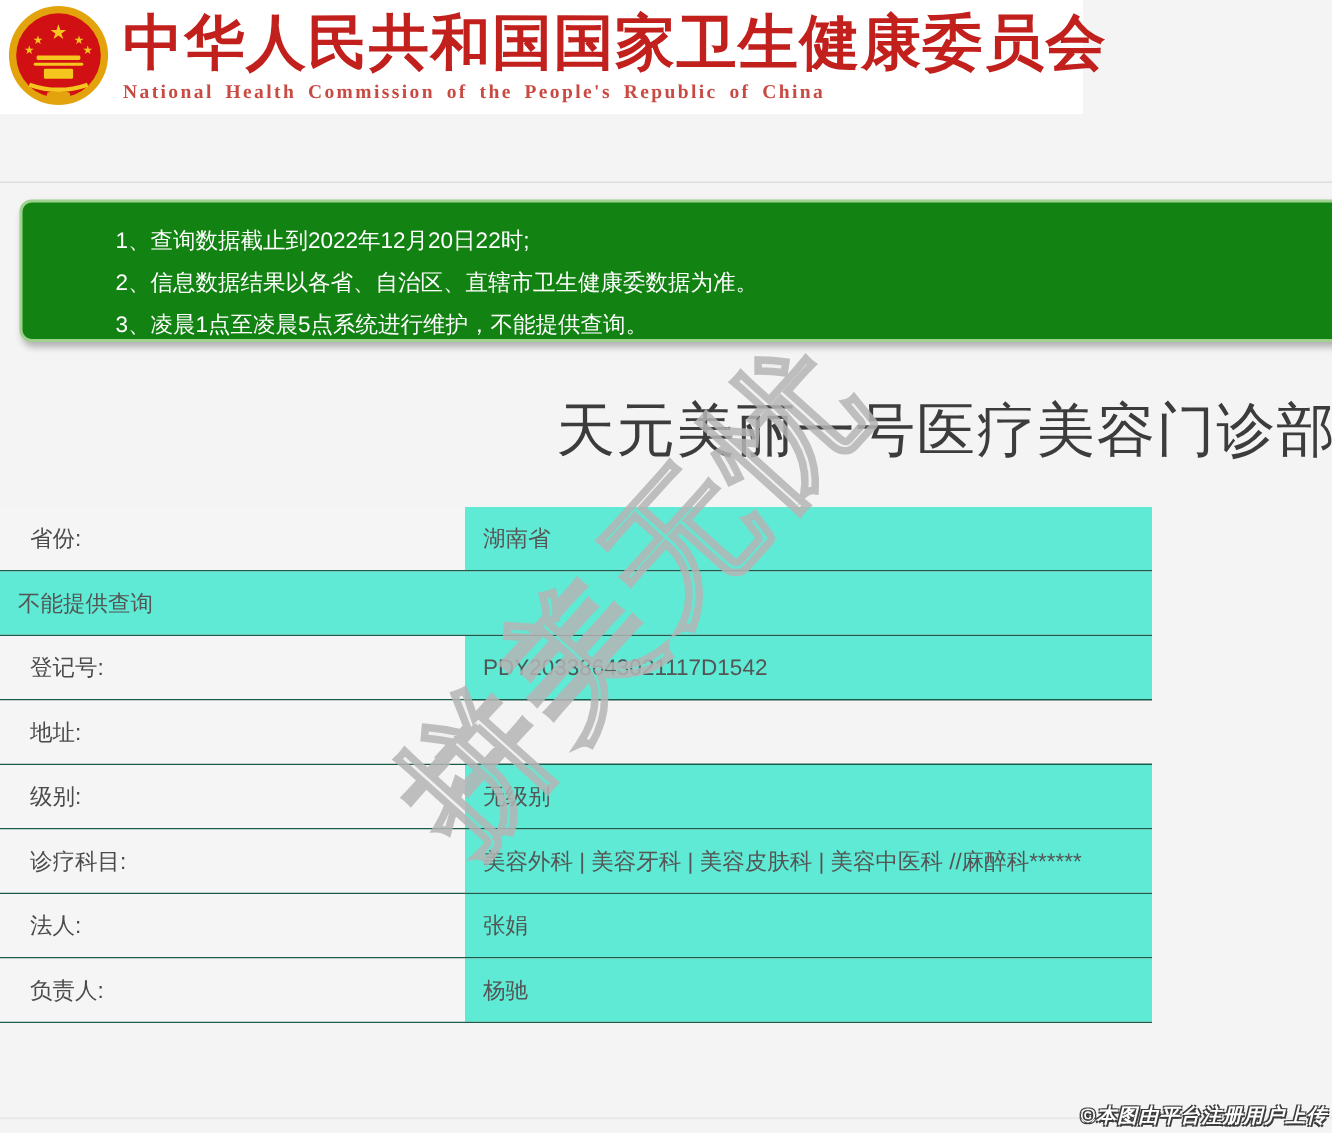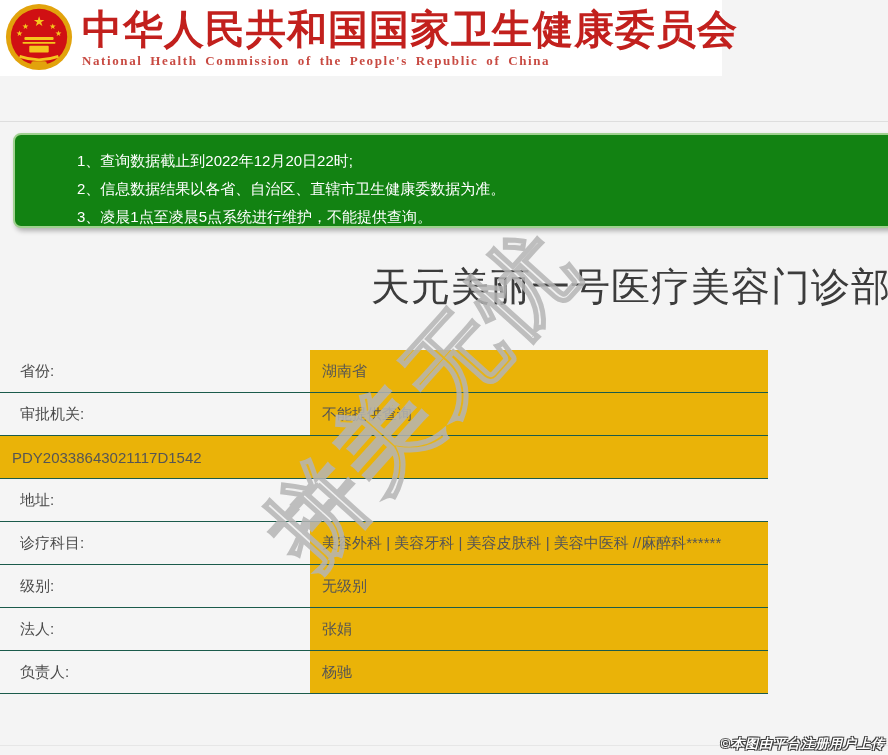--- a/index.html
+++ b/index.html
@@ -39,29 +39,29 @@
   .notice div{white-space:nowrap;}
 
   
   .org-title{
     position:absolute;left:371px;top:260px;margin:0;
     font-size:39px;font-weight:500;color:#3c3c3c;
     white-space:nowrap;letter-spacing:1px;
   }
 
   
-  .info-table{position:absolute;left:0;top:350px;width:768px;}
+  .info-table{position:absolute;left:0;top:338px;width:768px;}
   .row{display:flex;height:42px;border-bottom:1px solid #1b5b4b;}
   .cell-label{
     width:310px;flex:0 0 310px;background:#f5f5f5;box-sizing:border-box;
     padding-left:20px;display:flex;align-items:center;
     color:#4a4a4a;font-size:15px;
   }
   .cell-value{
-    flex:1;background:#eab308;box-sizing:border-box;padding-left:12px;
+    flex:1;background:#5eead4;box-sizing:border-box;padding-left:12px;
     display:flex;align-items:center;color:#555555;font-size:15px;
     white-space:nowrap;
   }
 
   .footer-line{position:absolute;left:0;top:745px;width:888px;height:1px;background:#e6e6e6;}
 
   
   .watermark{
     position:absolute;left:185px;top:335px;width:470px;height:120px;
     text-align:center;font-size:96px;font-weight:bold;letter-spacing:6px;
@@ -114,36 +114,36 @@
   </div>
 
   <h1 class="org-title">天元美丽一号医疗美容门诊部</h1>
 
   <div class="info-table">
     <div class="row">
       <div class="cell-label">省份:</div>
       <div class="cell-value">湖南省</div>
     </div>
     <div class="row">
-      <div class="cell-label">审批机关:</div>
       <div class="cell-value">不能提供查询</div>
     </div>
     <div class="row">
+      <div class="cell-label">登记号:</div>
       <div class="cell-value">PDY20338643021117D1542</div>
     </div>
     <div class="row">
       <div class="cell-label">地址:</div>
     </div>
     <div class="row">
+      <div class="cell-label">级别:</div>
+      <div class="cell-value">无级别</div>
+    </div>
+    <div class="row">
       <div class="cell-label">诊疗科目:</div>
       <div class="cell-value">美容外科 | 美容牙科 | 美容皮肤科 | 美容中医科 //麻醉科******</div>
-    </div>
-    <div class="row">
-      <div class="cell-label">级别:</div>
-      <div class="cell-value">无级别</div>
     </div>
     <div class="row">
       <div class="cell-label">法人:</div>
       <div class="cell-value">张娟</div>
     </div>
     <div class="row">
       <div class="cell-label">负责人:</div>
       <div class="cell-value">杨驰</div>
     </div>
   </div>

